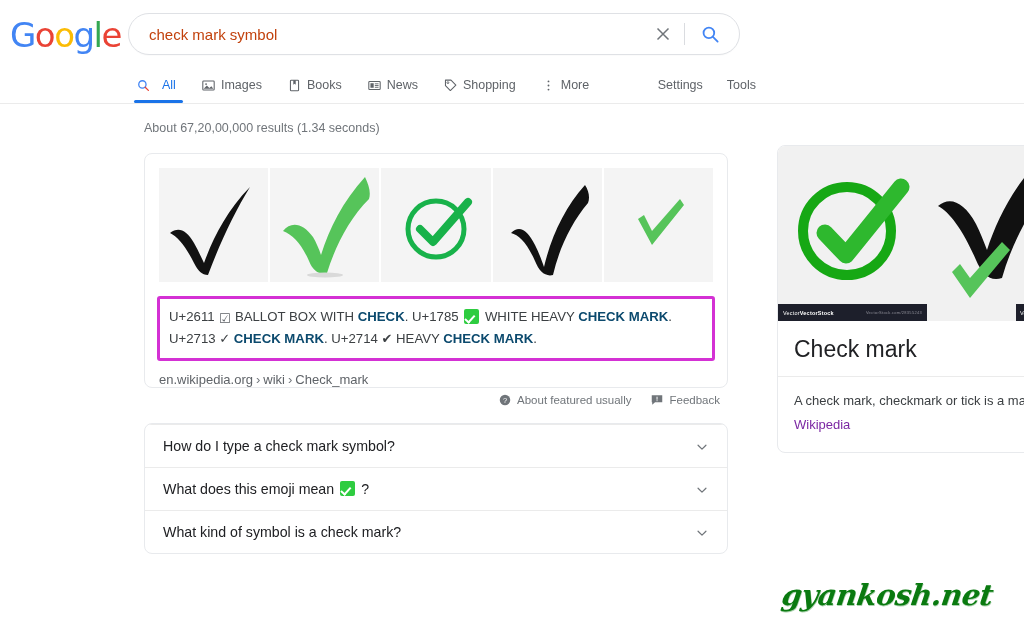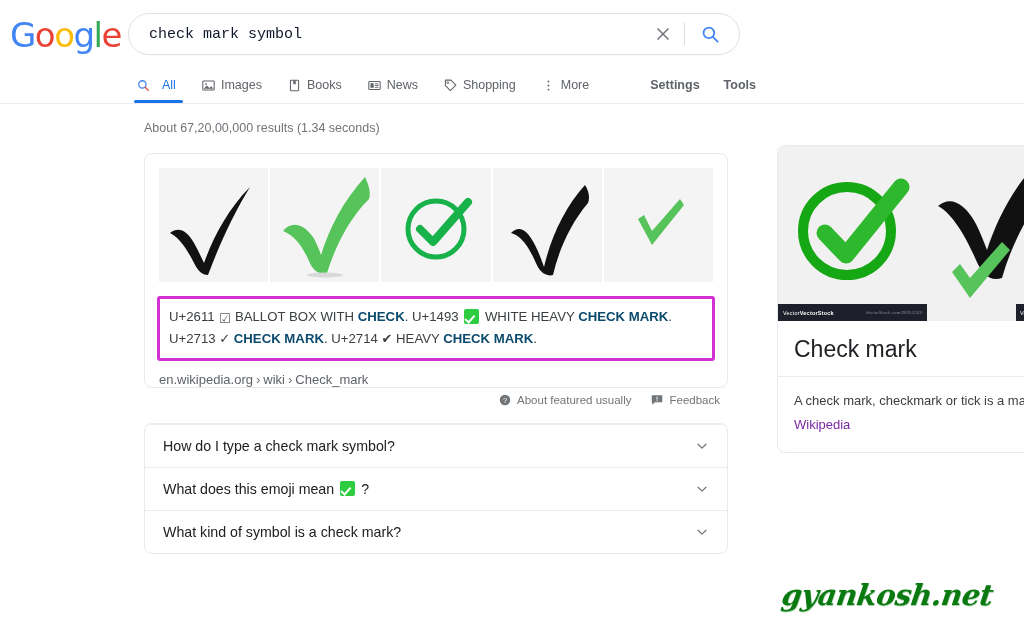--- a/index.html
+++ b/index.html
@@ -32,22 +32,22 @@
   .searchbar {
     position:absolute; left:128px; top:13px;
     width:612px; height:42px;
     border:1px solid #dfe1e5; border-radius:24px;
     background:#fff;
     display:flex; align-items:center;
     box-shadow: 0 1px 1px rgba(0,0,0,0.02);
   }
   .search-input {
     flex:1; border:none; outline:none; background:transparent;
-    font-size:15px; color:#0f172a; padding:0 14px 0 20px;
-    font-family:Liberation Mono, monospace;
+    font-size:15px; color:#c2410c; padding:0 14px 0 20px;
+    font-family:Liberation Sans, sans-serif;
   }
   .clear-btn {
     width:34px; height:34px; display:flex; align-items:center; justify-content:center;
     cursor:pointer; color:#70757a;
   }
   .vert-sep { width:1px; height:22px; background:#dadce0; margin:0 4px; }
   .search-go {
     width:42px; height:34px; display:flex; align-items:center; justify-content:center;
     cursor:pointer; margin-right:8px;
   }
@@ -67,21 +67,21 @@
   .tab:first-child { padding-left:8px;gap:12px; }
   .tab.active { color:#1a73e8; }
   .tab.active::after {
     content:""; position:absolute; left:6px; right:6px; bottom:-3px;
     height:3px; background:#1a73e8; border-radius:2px;
   }
   .tab .ic { width:14px; height:14px; display:inline-flex; align-items:center; justify-content:center; }
   .navrow .spacer { flex:1; }
   .navlink {
     font-size:12.5px; color:#5f6368; cursor:pointer; padding:0 12px; height:30px;
-    display:flex; align-items:center;font-weight:bold;
+    display:flex; align-items:center;
   }
 
   .navline {
     position:absolute; left:0; top:103px; width:1024px; height:1px; background:#ebebeb;
   }
 
   
   .results { position:absolute; left:0; top:112px; width:760px; }
 
   .resultstats {
@@ -150,21 +150,21 @@
   .snip-foot .fitem { display:flex; align-items:center; gap:6px; cursor:pointer; }
 
   
   .paa {
     margin-left:144px; margin-top:17px; width:584px;
     border:1px solid #e8eaed; border-radius:8px; background:#fff;
     overflow:hidden;
   }
   .paa-title { font-size:17px; color:#202124; padding:16px 18px 15px 18px; }
   .paa-item {
-    display:flex; align-items:center; justify-content:space-between;
+    display:flex; align-items:flex-end; justify-content:space-between;
     padding:13px 18px 13px 18px;
     border-top:1px solid #ebebeb;
     font-size:14.2px; color:#202124; cursor:pointer;
   }
   .paa-q { display:flex; align-items:center; gap:4px; }
   .chev { color:#70757a; display:flex; }
 
   
   .kp {
     position:absolute; left:777px; top:145px;
@@ -343,21 +343,21 @@
         </div>
         <div class="thumb">
           <svg width="100" height="108" viewBox="0 0 100 108">
             <path d="M30 48 L44 74 L76 34 L72 28 L44 60 L36 44 Z" fill="#56c45a"></path>
           </svg>
         </div>
       </div>
 
       <div class="snip-highlight">
         <div>
-          <span class="uplus">U+2611 </span><span class="glyph-box">☑</span><span> BALLOT BOX WITH </span><b>CHECK</b><span>. U+1493 </span><span class="glyph-green"></span><span> WHITE HEAVY </span><b>CHECK MARK</b><span>.</span>
+          <span class="uplus">U+2611 </span><span class="glyph-box">☑</span><span> BALLOT BOX WITH </span><b>CHECK</b><span>. U+1785 </span><span class="glyph-green"></span><span> WHITE HEAVY </span><b>CHECK MARK</b><span>.</span>
         </div>
         <div>
           <span class="uplus">U+2713 </span><span class="glyph-tick">✓</span><span> </span><b>CHECK MARK</b><span>. U+2714 </span><span class="glyph-tick">✔</span><span> HEAVY </span><b>CHECK MARK</b><span>.</span>
         </div>
       </div>
 
       <div class="snip-url">
         <span>en.wikipedia.org</span><span class="sep">›</span><span>wiki</span><span class="sep">›</span><span>Check_mark</span>
       </div>
 

